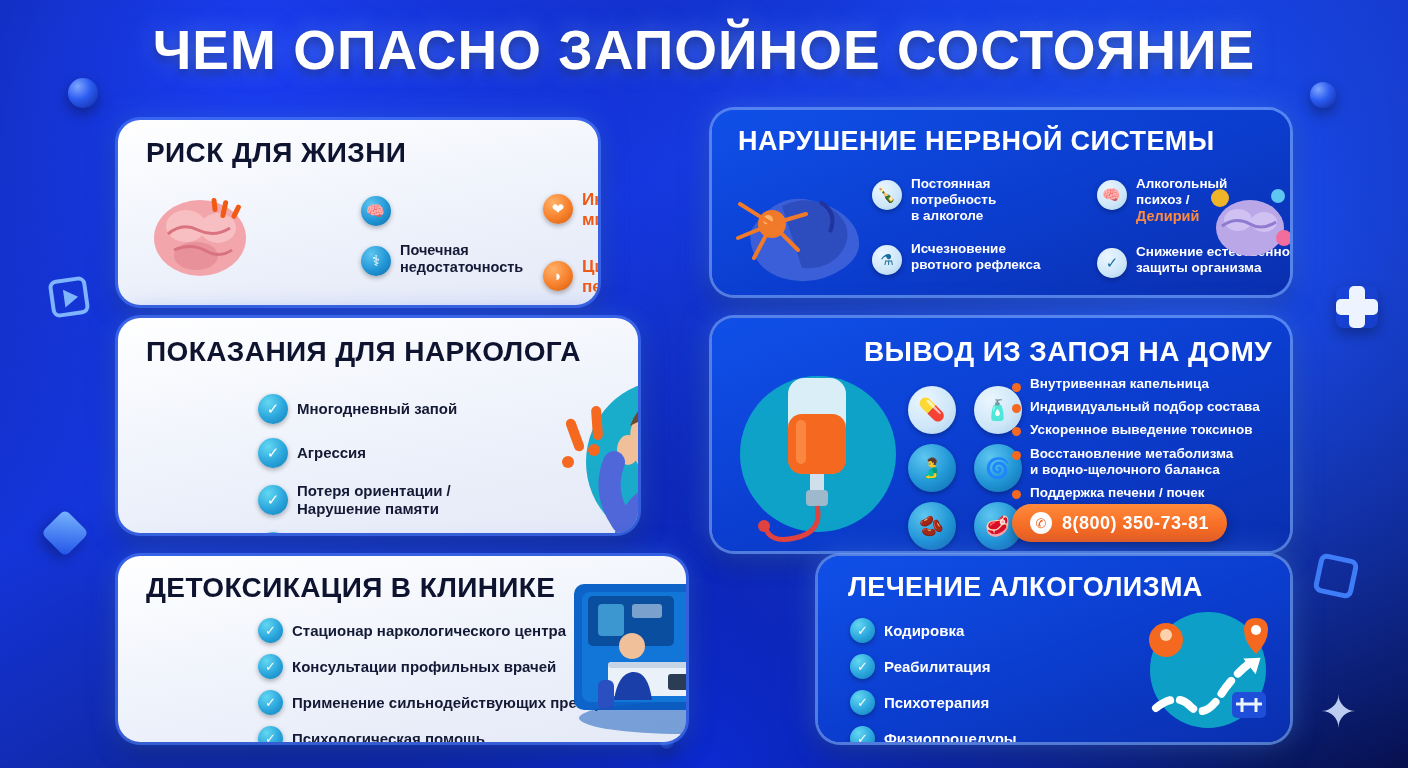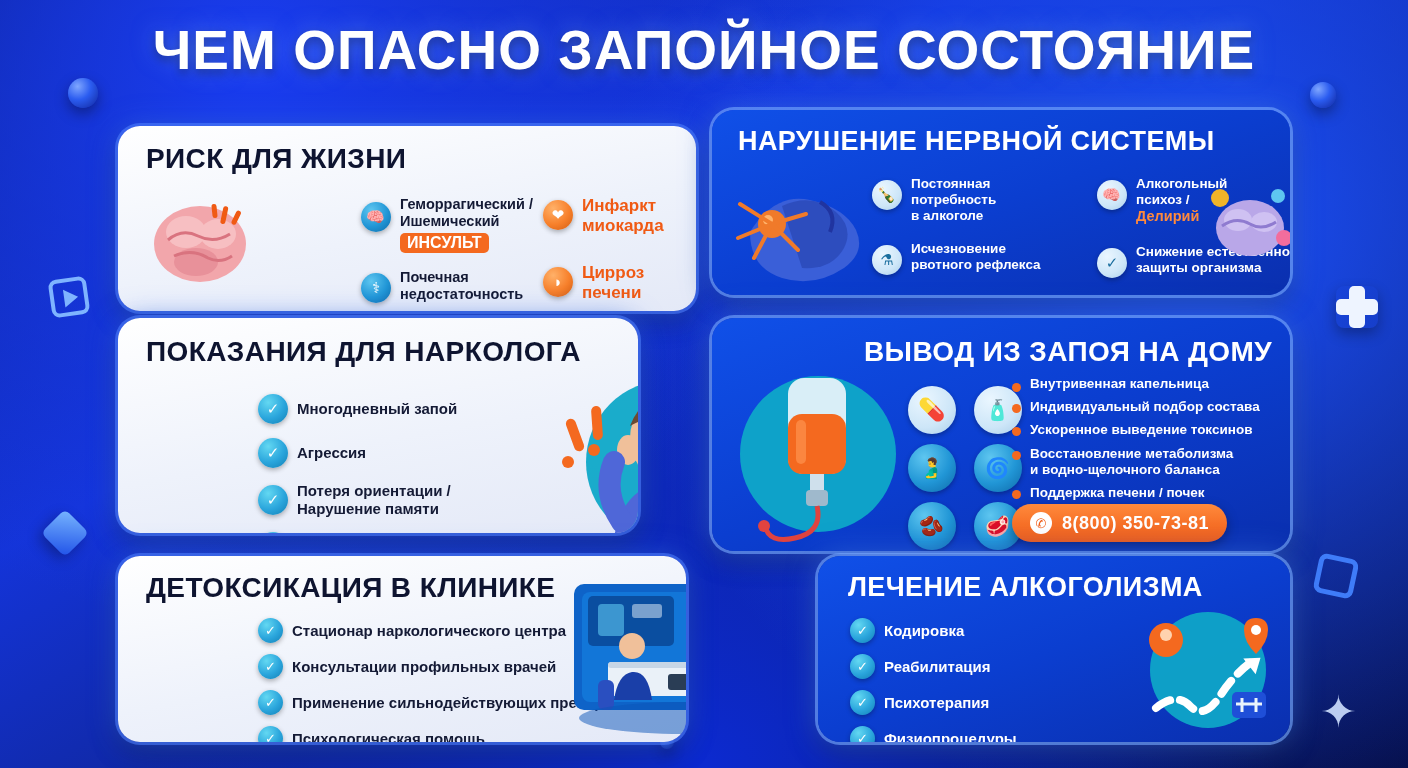--- a/index.html
+++ b/index.html
@@ -133,21 +133,21 @@
 <div class="deco" style="left:50px; top:278px; width:38px; height:38px; border:4px solid #7fb4ff; border-radius:8px; transform:rotate(-8deg);">
   <div style="position:absolute; left:10px; top:7px; width:0;height:0;border-left:14px solid #7fb4ff;border-top:9px solid transparent;border-bottom:9px solid transparent;"></div>
 </div>
 <div class="deco d-diamond" style="left:48px; top:516px; width:34px; height:34px;"></div>
 <div class="deco" style="left:1316px; top:556px; width:40px; height:40px; border:5px solid #3f7cf8; border-radius:8px; transform:rotate(12deg);"></div>
 <div class="deco d-spark" style="left:1320px; top:690px;">✦</div>
 <div class="deco d-sphere" style="left:660px; top:735px; width:14px; height:14px; opacity:.8;"></div>
 
 <div class="title">ЧЕМ ОПАСНО ЗАПОЙНОЕ СОСТОЯНИЕ</div>
 
-<div class="card" style="left:118px; top:126px; width:578px; height:185px;">
+<div class="card" style="left:118px; top:120px; width:480px; height:185px;">
   <h2 style="margin:17px 0 0 28px;">РИСК ДЛЯ ЖИЗНИ</h2>
 
   <svg class="illu" style="left:20px; top:58px;" width="120" height="110" viewBox="0 0 120 110">
     <g>
       <ellipse cx="62" cy="60" rx="46" ry="38" fill="#f2a6ab"></ellipse>
       <ellipse cx="48" cy="48" rx="20" ry="16" fill="#f7bfc2"></ellipse>
       <ellipse cx="80" cy="50" rx="18" ry="15" fill="#f7bfc2"></ellipse>
       <ellipse cx="58" cy="78" rx="22" ry="14" fill="#e8919a"></ellipse>
       <path d="M30 56 q14 -12 30 -4 q16 8 32 -2" stroke="#d9737f" stroke-width="3" fill="none"></path>
       <path d="M36 72 q18 -8 34 2 q12 6 24 -2" stroke="#d9737f" stroke-width="3" fill="none"></path>
@@ -161,25 +161,20 @@
     <circle cx="55" cy="62" r="52" fill="none"></circle>
     <path d="M55 105 C18 78 10 52 24 36 C36 22 52 28 55 42 C58 28 74 22 86 36 C100 52 92 78 55 105Z" fill="#e0343a"></path>
     <path d="M55 42 C58 28 74 22 86 36 C96 47 94 64 80 80" fill="#c6272d" opacity=".55"></path>
     <path d="M46 18 q-6 -12 4 -16" stroke="#b8242c" stroke-width="7" fill="none" stroke-linecap="round"></path>
     <path d="M66 18 q6 -12 -2 -16" stroke="#e4575c" stroke-width="7" fill="none" stroke-linecap="round"></path>
   </svg>
 
   <div style="position:absolute; left:243px; top:70px; width:230px;">
     <div class="row" style="align-items:flex-start;">
       <div class="ricon" style="margin-top:6px;">🧠</div>
-      <div>
-        <div class="txt">Геморрагический /</div>
-        <div class="txt">Ишемический</div>
-        <div class="hl" style="margin-top:2px;">ИНСУЛЬТ</div>
-      </div>
     </div>
     <div class="row" style="align-items:flex-start; margin-top:16px;">
       <div class="ricon" style="margin-top:4px;">⚕</div>
       <div>
         <div class="txt">Почечная</div>
         <div class="txt">недостаточность</div>
       </div>
     </div>
   </div>
 

